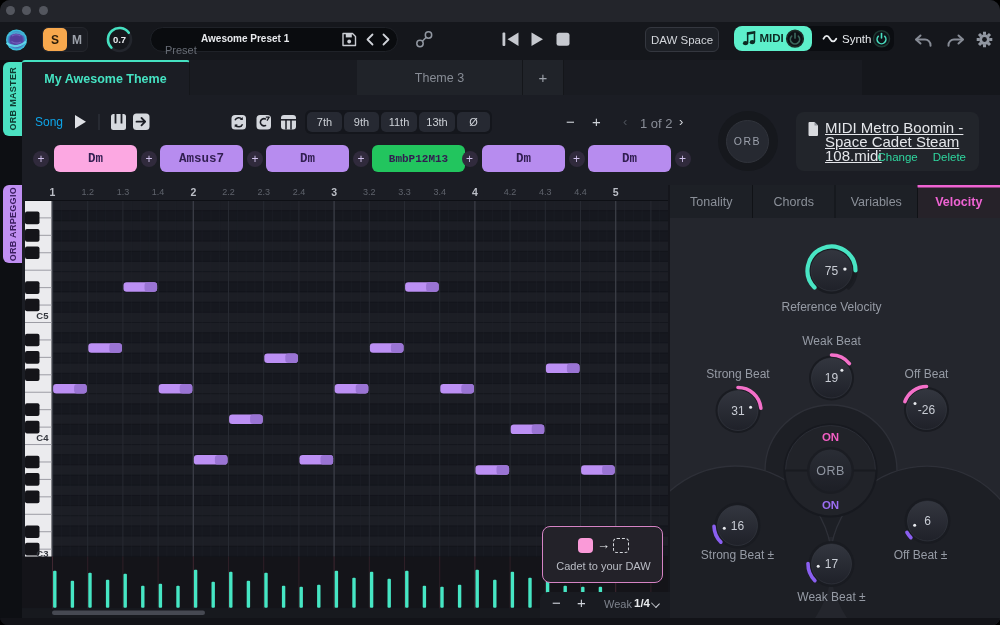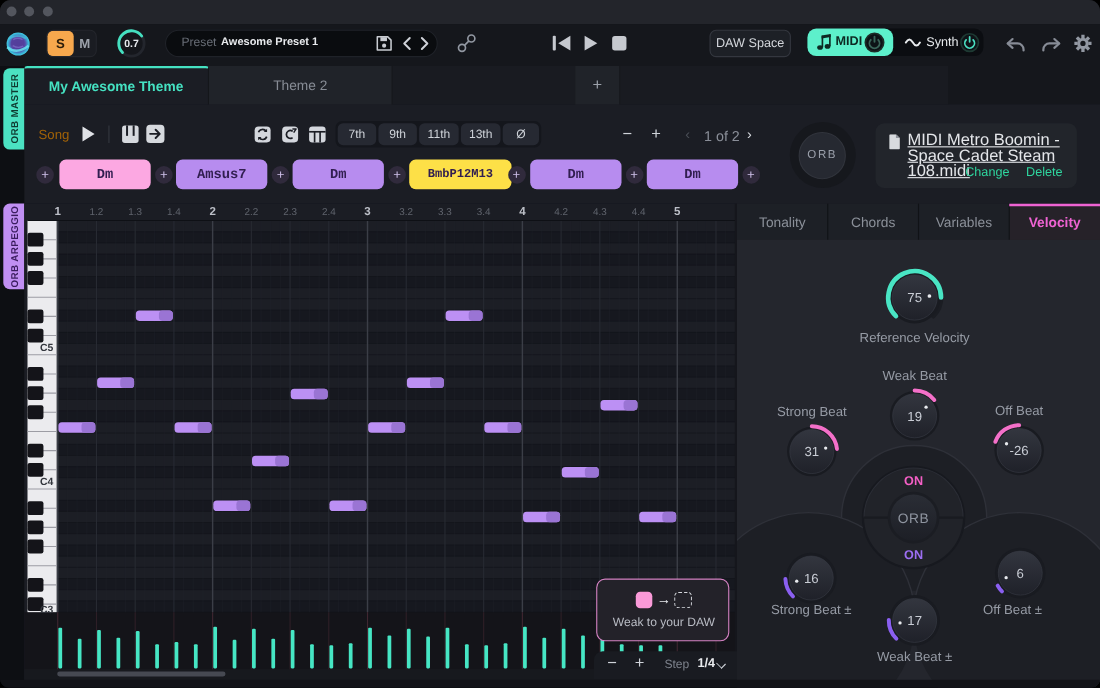--- a/index.html
+++ b/index.html
@@ -9,38 +9,38 @@
 .titlebar { left:0; top:0; width:1000px; height:22px; background:#23252b; }
 .dot { width:9px; height:9px; border-radius:50%; background:#53565e; top:6px; }
 .hdr { left:0; top:22px; width:1000px; height:38px; background:#15171c; }
 .sm { left:42px; top:27px; width:46px; height:25px; border-radius:6px; background:#1a1c22;
   display:flex; overflow:hidden; border:1px solid #24262c; }
 .sm .s { width:24px; background:#f7a84d; color:#2b1d0a; font-weight:bold; font-size:12px;
   display:flex; align-items:center; justify-content:center; border-radius:5px; }
 .sm .m { flex:1; color:#9ca1aa; font-weight:bold; font-size:12px; display:flex; align-items:center; justify-content:center; }
 .preset { left:150px; top:27px; width:248px; height:25px; border-radius:12.5px; background:#0a0c0f;
   border:1px solid #1f2228; }
-.preset .lab { position:absolute; left:14px; top:5px; font-size:11px; color:#686d76; }
+.preset .lab { position:absolute; left:14px; top:16px; font-size:11px; color:#686d76; }
 .preset .val { position:absolute; left:50px; top:4.5px; font-size:10px; font-weight:bold; color:#e8eaed; }
 .dawsync { left:645px; top:27px; width:74px; height:25px; border-radius:6px; background:#1d2026;
   border:1px solid #34373f; color:#d3d6db; font-size:11.5px; display:flex; align-items:center; justify-content:center; }
 .msgroup { left:733.5px; top:26px; width:160.5px; height:25px; border-radius:8px; background:#0b0d11; }
 .midibtn { left:733.5px; top:26px; width:78.5px; height:25px; border-radius:8px; background:#5df0cb; }
 .midibtn span { position:absolute; left:26px; top:6px; font-size:11.5px; font-weight:bold; color:#0d2a23; }
 .synthtxt { left:842px; top:32.5px; font-size:11.5px; color:#e8ebee; }
 .tabstrip { left:22px; top:60px; width:840px; height:35px; background:#191b21; }
 .tab { position:absolute; top:0; height:35px; display:flex; align-items:center; justify-content:center;
   font-size:12.5px; color:#878c95; background:#202329; border-right:1px solid #14161a; }
 .tab.active { background:#1b1d24; color:#45e2c2; font-weight:bold; border-top:2.5px solid #45e2c2; border-radius:3px 3px 0 0; }
 .sidebar { left:0; top:60px; width:22px; height:565px; background:#0d0f13; }
 .vtab { position:absolute; left:3px; width:19px; border-radius:6px 0 0 6px; display:flex;
   align-items:center; justify-content:center; }
 .vtab span { writing-mode:vertical-rl; transform:rotate(180deg); font-size:9px; font-weight:bold; letter-spacing:0.3px; white-space:nowrap; }
 .content { left:22px; top:95px; width:978px; height:90px; background:#1b1d24; }
-.songrow-txt { color:#a16207; font-size:12px; }
+.songrow-txt { color:#0ea5e9; font-size:12px; }
 .thgroup { left:305px; top:110px; width:187px; height:24px; background:#14161c; border-radius:6px; display:flex; gap:2px; padding:2px; }
 .thbtn { background:#262932; border-radius:5px; color:#ced2d8; font-size:11px; display:flex;
   align-items:center; justify-content:center;text-align:right; }
 .chip { position:absolute; top:145px; height:27px; border-radius:6px; color:#311e50; font-weight:bold;
   font-size:12.5px; display:flex; align-items:center; justify-content:center; background:#b78cef;font-family:Liberation Mono, monospace; }
 .plus { position:absolute; top:150.5px; width:16px; height:16px; border-radius:50%; background:#302a3c;
   color:#cfc0ea; font-size:12px; display:flex; align-items:center; justify-content:center; }
 .midicard { left:796px; top:112px; width:183px; height:59px; border-radius:8px; background:#22252b; }
 .midicard .fn { position:absolute; left:29px; top:9px; width:148px; font-size:15px; line-height:14px; color:#e4e6ea;text-decoration:underline; }
 .midicard .links { position:absolute; right:13px; bottom:8px; font-size:11.5px; font-weight:normal; color:#2fd69f; }
@@ -52,21 +52,21 @@
 <div class="win">
   <div class="abs titlebar">
     <div class="abs dot" style="left:6px"></div>
     <div class="abs dot" style="left:22px"></div>
     <div class="abs dot" style="left:39px"></div>
   </div>
   <div class="abs hdr"></div>
   <div class="abs content"></div>
   <div class="abs tabstrip">
     <div class="tab active" style="left:0;width:168px">My Awesome Theme</div>
-    <div class="tab" style="left:168px;width:167px">Theme 2</div>
+    <div class="tab" style="left:335px;width:166px">Theme 3</div>
     <div class="tab" style="left:501px;width:41px;color:#9ca1aa;font-size:15px">+</div>
   </div>
   <div class="abs sidebar">
     <div class="vtab" style="top:2px;height:74px;background:#4be2c2">
         <span style="color:#0f3a30">ORB MASTER</span>
       </div>
     <div class="vtab" style="top:125px;height:78px;background:#c08ff2">
         <span style="color:#3a1d5e">ORB ARPEGGIO</span>
       </div>
   </div>
@@ -184,21 +184,21 @@
       <path d="M265.5 119 a3.6 3.6 0 1 0 0 6.5" stroke="#1b1d24" stroke-width="1.6" fill="none" stroke-linecap="round"></path>
       <path d="M265.8 117.2 h3.4 l-2.2 3.4" stroke="#1b1d24" stroke-width="1.3" fill="none" stroke-linejoin="round"></path>
       <rect x="281" y="115" width="15" height="14.5" rx="3" fill="#d4d7dd"></rect>
       <line x1="281" y1="119.8" x2="296" y2="119.8" stroke="#1b1d24" stroke-width="1.5"></line>
       <line x1="286" y1="119.8" x2="286" y2="129.5" stroke="#1b1d24" stroke-width="1.5"></line>
       <line x1="291" y1="119.8" x2="291" y2="129.5" stroke="#1b1d24" stroke-width="1.5"></line>
     </svg>
   <div class="chip" style="left:54px;width:83px;background:#fca8e2;font-size:12.5px">Dm</div>
   <div class="chip" style="left:160px;width:83px;background:#b78cef;font-size:12.5px">Amsus7</div>
   <div class="chip" style="left:266px;width:83px;background:#b78cef;font-size:12.5px">Dm</div>
-  <div class="chip" style="left:372px;width:93px;background:#fde047;font-size:11px">BmbP12M13</div>
+  <div class="chip" style="left:372px;width:93px;background:#22c55e;font-size:11px">BmbP12M13</div>
   <div class="chip" style="left:482px;width:83px;background:#b78cef;font-size:12.5px">Dm</div>
   <div class="chip" style="left:588px;width:83px;background:#b78cef;font-size:12.5px">Dm</div>
   <div class="plus" style="left:33px">+</div>
   <div class="plus" style="left:141px">+</div>
   <div class="plus" style="left:247px">+</div>
   <div class="plus" style="left:353px">+</div>
   <div class="plus" style="left:461.5px">+</div>
   <div class="plus" style="left:568.5px">+</div>
   <div class="plus" style="left:674.5px">+</div>
   <div class="abs" style="left:717.5px;top:111px;width:60px;height:60px;border-radius:50%;background:#16181d"></div>
@@ -588,23 +588,23 @@
       <circle cx="257.5" cy="336" r="20" fill="none" stroke="#383b44" stroke-width="0.8" opacity="0.7"></circle>
       <text x="257.5" y="340.3" font-size="12" fill="#c9cdd5" text-anchor="middle">6</text>
       <path d="M240.88 352.62 A23.5 23.5 0 0 1 236.95 347.39" fill="none" stroke="#8a5ff0" stroke-width="3.6" stroke-linecap="round"></path>
       <circle cx="244.66" cy="340.17" r="1.5" fill="#e8eaee"></circle>
       <text x="250.5" y="373.5" font-size="12" fill="#969ba5" text-anchor="middle">Off Beat ±</text>
     </svg>
   <div class="abs dragcard">
     <div class="abs" style="left:35px;top:11px;width:14.5px;height:14.5px;border-radius:4px;background:#fa9ad8"></div>
     <div class="abs" style="left:54px;top:10px;color:#e8eaee;font-size:13px">→</div>
     <div class="abs" style="left:70px;top:10.5px;width:15.5px;height:15.5px;border-radius:4px;border:1.6px dashed #d6d9de"></div>
-    <div class="abs" style="left:0;top:33px;width:121px;text-align:center;color:#b9bcc4;font-size:11px">Weak to your DAW</div>
+    <div class="abs" style="left:0;top:33px;width:121px;text-align:center;color:#b9bcc4;font-size:11px">Cadet to your DAW</div>
   </div>
   <div class="abs stepbar">
     <div class="abs" style="left:12px;top:2px;color:#cfd3da;font-size:15px">−</div>
     <div class="abs" style="left:37px;top:2px;color:#cfd3da;font-size:15px">+</div>
-    <div class="abs" style="left:64px;top:6px;color:#7d828c;font-size:11px">Step</div>
+    <div class="abs" style="left:64px;top:6px;color:#7d828c;font-size:11px">Weak</div>
     <div class="abs" style="left:94px;top:5px;color:#e8eaed;font-size:11.5px;font-weight:bold">1/4</div>
     <div class="abs" style="left:112px;top:8px;width:7px;height:7px;border-right:1.6px solid #cfd3da;border-bottom:1.6px solid #cfd3da;transform:rotate(45deg) scale(1,0.8)"></div>
   </div>
   <div class="abs botstrip"></div>
 </div>
 
 </body></html>

